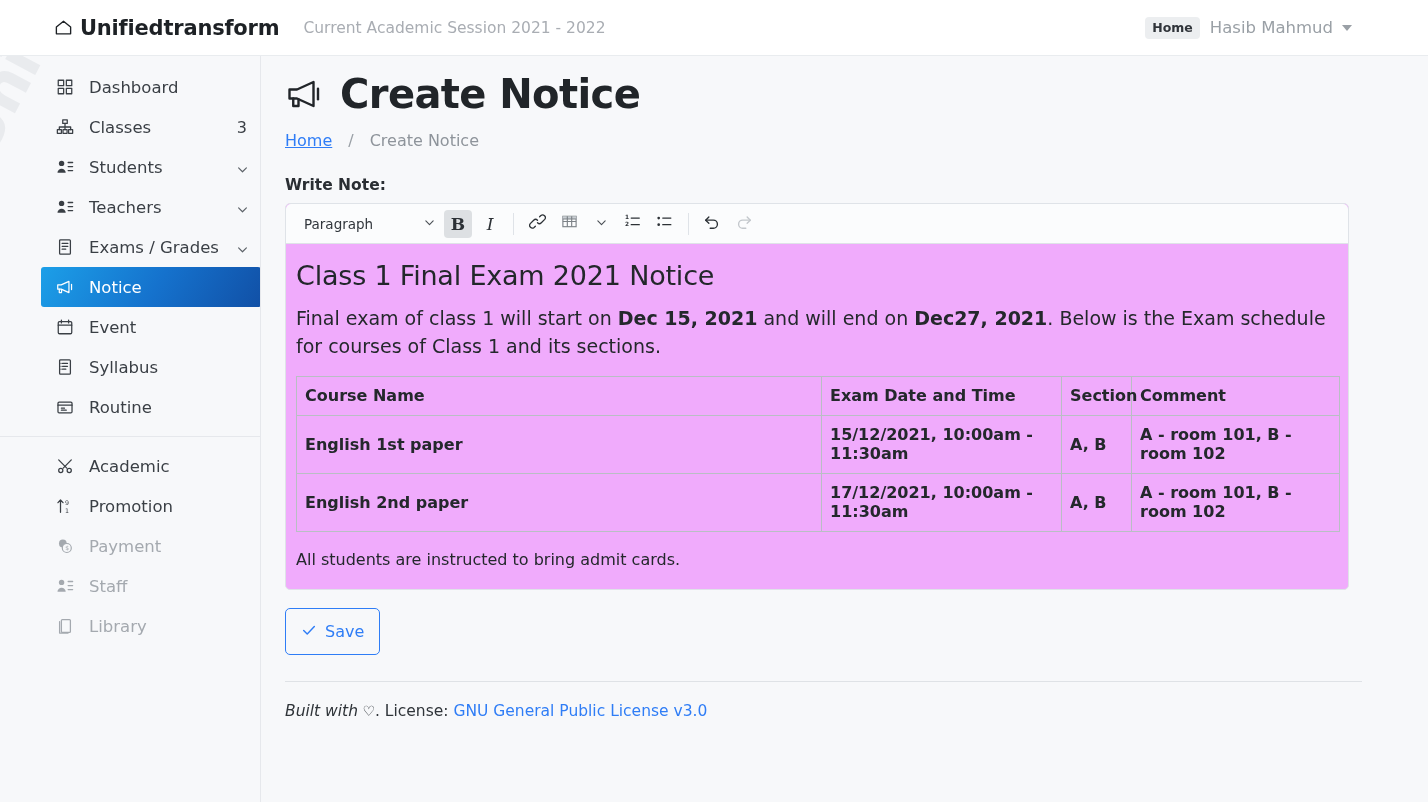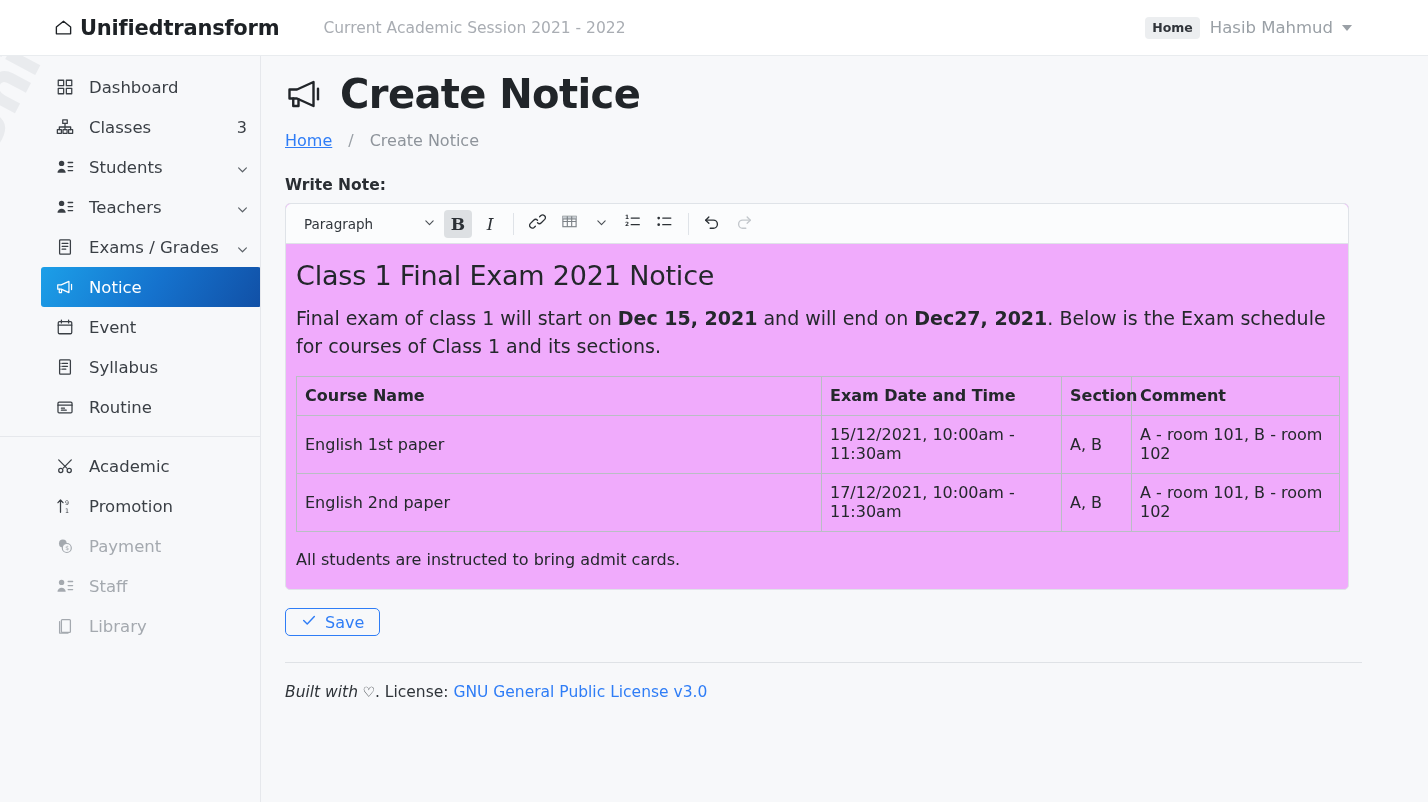--- a/index.html
+++ b/index.html
@@ -21,21 +21,21 @@
     display: flex; align-items: center;
   }
   .brand {
     display: flex; align-items: center; gap: 7px;
     margin-left: 54px;
     font-size: 21px; font-weight: 600; letter-spacing: -0.2px;
     color: #1d2125; text-decoration: none;
   }
   .brand-home-icon { display: inline-block; width: 19px; height: 19px; }
   .session-text {
-    margin-left: 44px;
+    margin-left: 24px;
     font-size: 15.5px;
     color: #a9adb3;
     white-space: nowrap;
   }
   .nav-right {
     margin-left: auto; margin-right: 76px;
     display: flex; align-items: center; gap: 10px;
   }
   .admin-badge {
     background: #eceef0;
@@ -200,37 +200,37 @@
     width: 1043px;
     margin-bottom: 18px;
     table-layout: fixed;
   }
   .note-table td, .note-table th {
     border: 1px solid #b9bec4;
     padding: 9px 8px 10px 8px;
     font-size: 16px;
     text-align: left;
     color: #24282c;
-    font-weight: 400;
+    font-weight: 700;
     vertical-align: middle;
   }
   .note-table thead th { font-weight: 700; }
   .note-table col.c0 { width: 525px; }
   .note-table col.c1 { width: 240px; }
   .note-table col.c2 { width: 70px; }
   .note-table col.c3 { width: 208px; }
   .note-foot {
     font-size: 16px; color: #24282c; margin: 0;
   }
 
   
   .save-btn {
     margin: 18px 0 0 24px;
     display: inline-flex; align-items: center; gap: 8px;
-    height: 28px; padding: 0 15px;
+    height: 47px; padding: 0 15px;
     border: 1px solid #2f7df6;
     border-radius: 5px;
     background: transparent;
     color: #2f7df6;
     font-size: 16px;
     font-family: inherit;
     cursor: pointer;
   }
 
   

